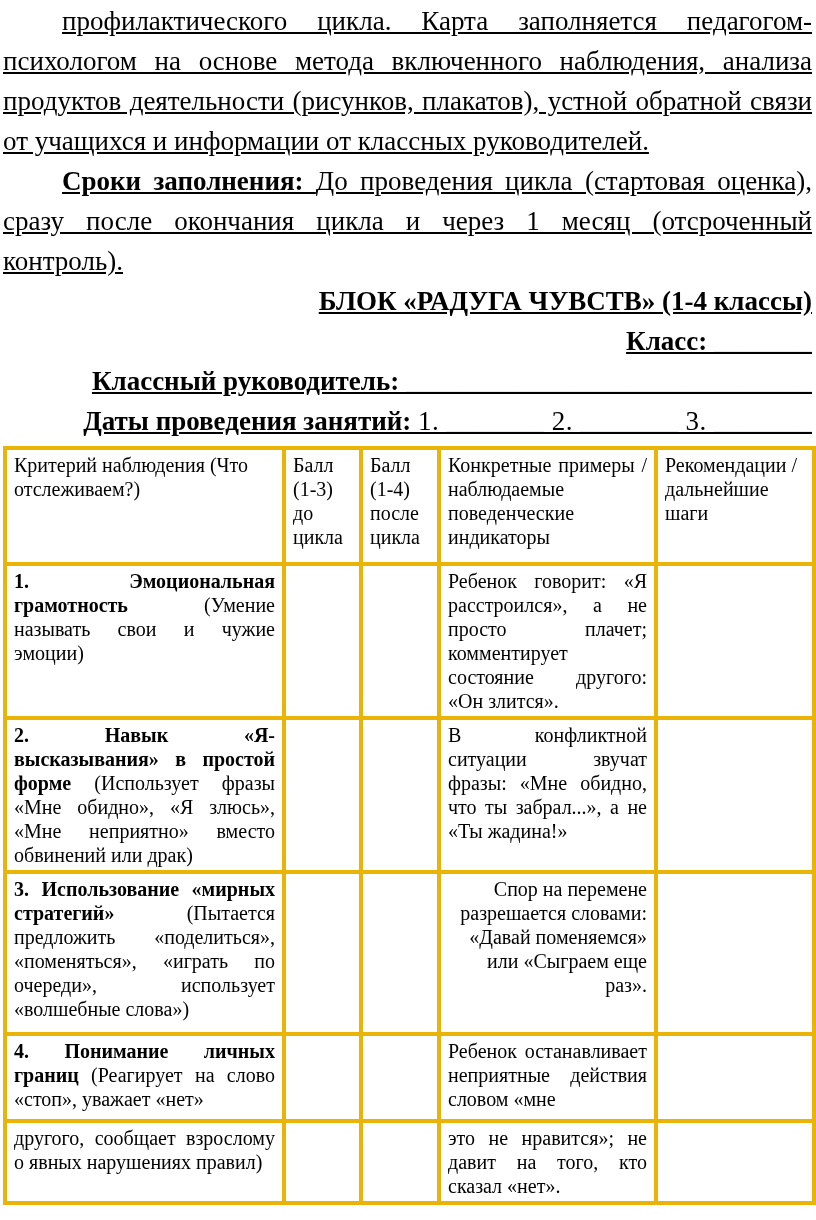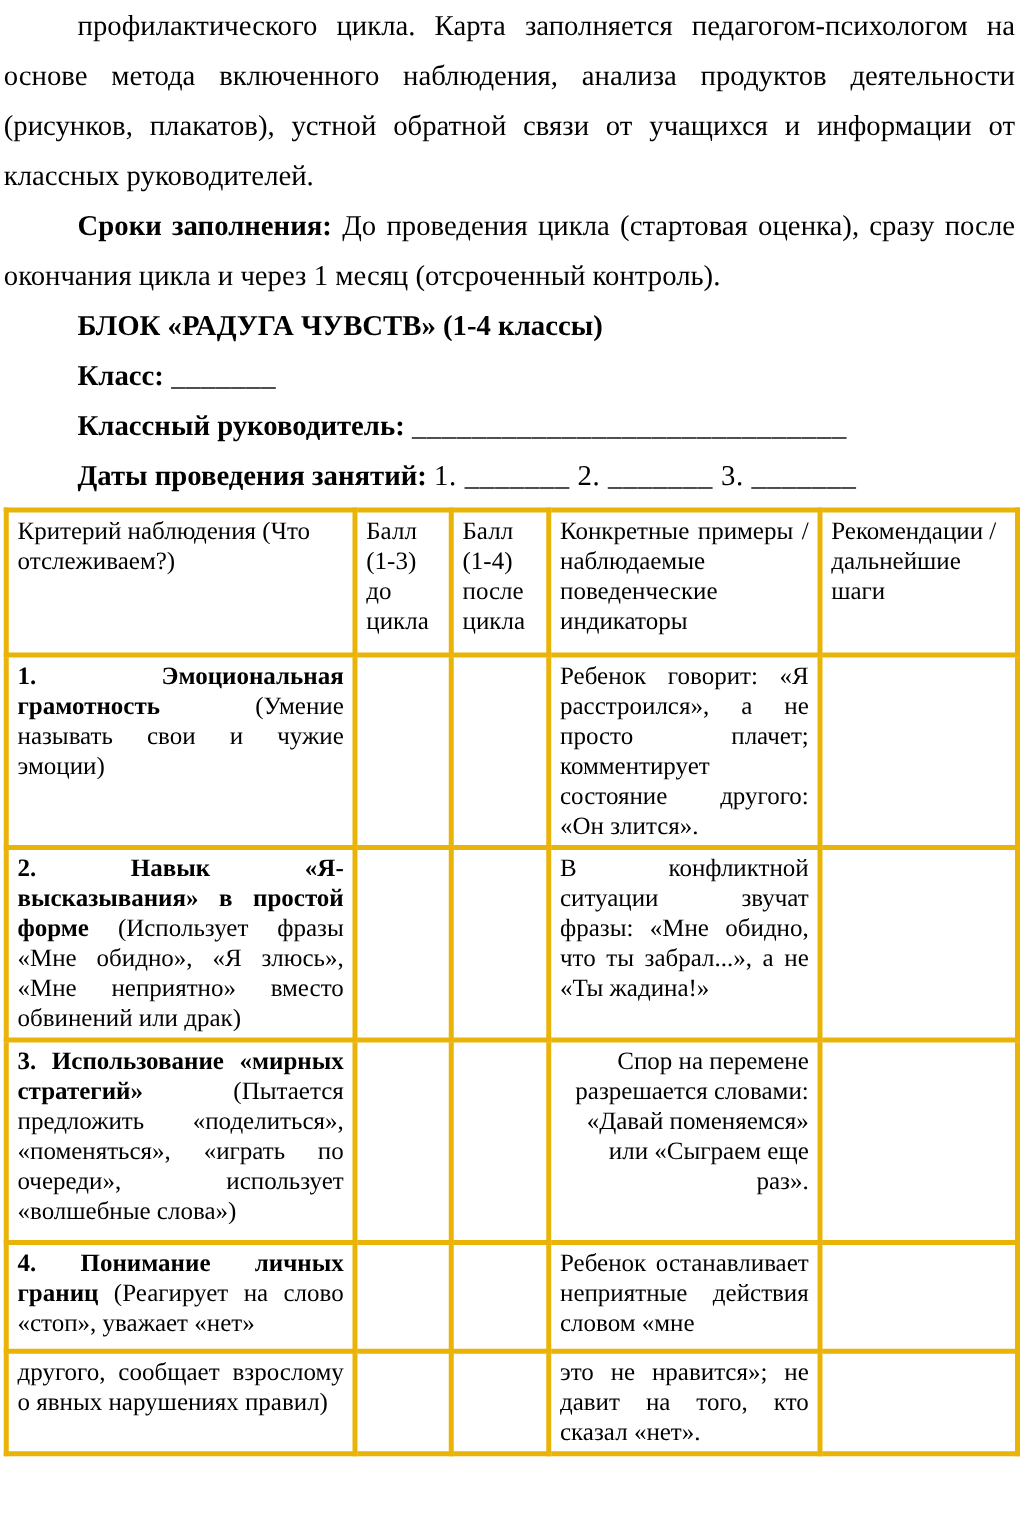--- a/index.html
+++ b/index.html
@@ -3,23 +3,23 @@
 <meta charset="utf-8">
 <style>
   * { box-sizing: border-box; }
   html, body {
     margin: 0; padding: 0;
     width: 816px; height: 1220px;
     background: #ffffff; color: #000000;
     font-family: "Liberation Serif", "DejaVu Serif", serif;
   }
   .page { padding: 1px 4px 0 3px; width: 816px; }
-  p { margin: 0; font-size: 23px; line-height: 40px; }
+  p { margin: 0; font-size: 27px; line-height: 40px; text-decoration: underline; }
   .para { text-align: justify; text-indent: 59px; }
-  .hline { text-indent: 59px; }
+  .hline { text-indent: 59px; text-align: right; }
   b { font-weight: bold; }
   .blank { font-weight: normal; letter-spacing: 0.5px; }
 
   table.obs {
     border-collapse: collapse;
     table-layout: fixed;
     width: 809px;
     margin: 5px 0 0 0;
   }
   table.obs td {

